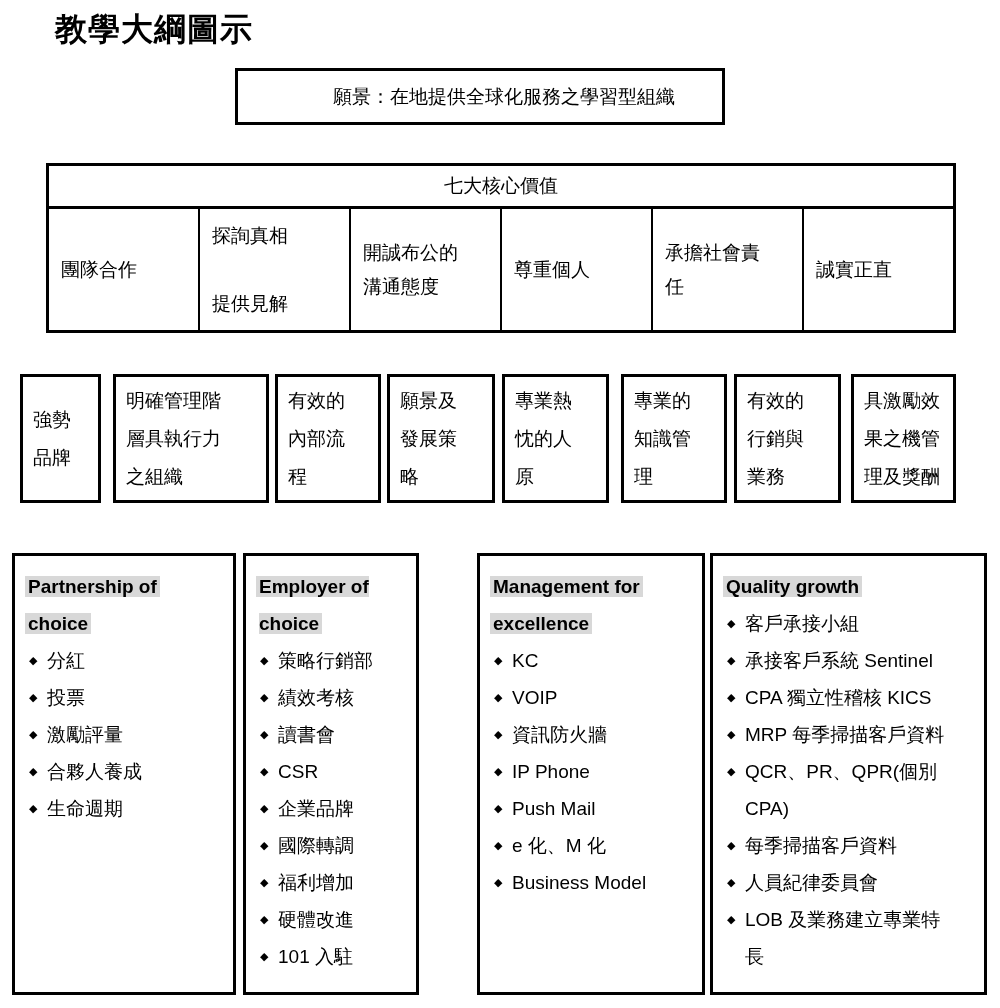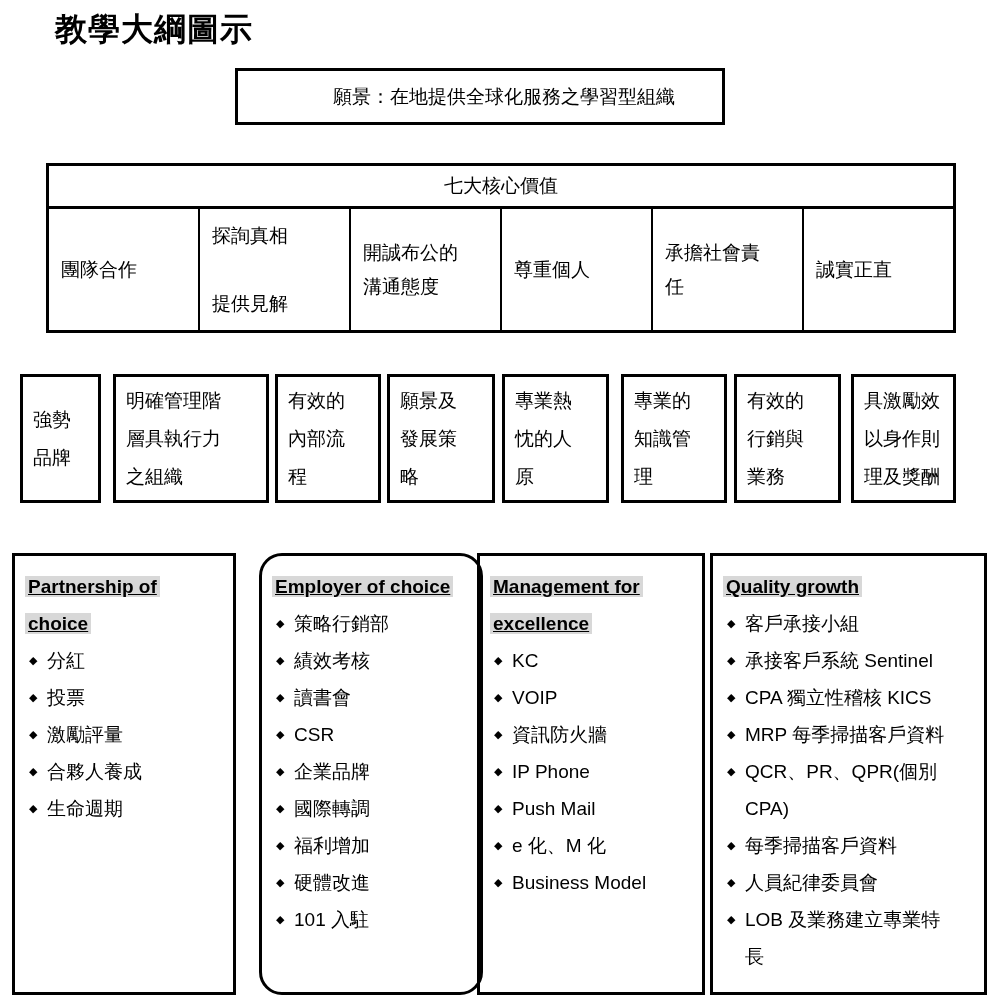--- a/index.html
+++ b/index.html
@@ -59,26 +59,26 @@
   .sb7 { left: 734px; width: 107px; }
   .sb8 { left: 851px; width: 105px; }
 
   .col {
     position: absolute; top: 553px; height: 442px;
     border: 3px solid #000;
     padding: 12px 8px 0 13px;
     font-size: 19px;
   }
   .c1 { left: 12px;  width: 224px; }
-  .c2 { left: 259px; width: 224px; border-radius: 23px; }
+  .c2 { left: 243px; width: 176px; }
   .c3 { left: 477px; width: 228px; }
   .c4 { left: 710px; width: 277px; }
 
   .hline { line-height: 37px; font-weight: bold; }
-  .hline > span { background: #d8d8d8; padding: 0 3px; margin-left: -3px; text-decoration: underline; }
+  .hline > span { background: #d8d8d8; padding: 0 3px; margin-left: -3px; }
 
   .item {
     position: relative; padding-left: 19px;
     line-height: 37px; white-space: pre-line;
   }
   .bul {
     position: absolute; left: 1px; top: 0;
     font-size: 11px; line-height: 37px;
   }
 </style>
@@ -123,21 +123,21 @@
   <div class="sbox sb5"><span>專業熱
 忱的人
 原</span></div>
   <div class="sbox sb6"><span>專業的
 知識管
 理</span></div>
   <div class="sbox sb7"><span>有效的
 行銷與
 業務</span></div>
   <div class="sbox sb8"><span>具激勵效
-以身作則
+果之機管
 理及獎酬</span></div>
 
   <div class="col c1">
     <div class="hline"><span>Partnership of</span></div>
     <div class="hline"><span>choice</span></div>
     <div class="item"><span class="bul">◆</span><span>分紅</span></div>
     <div class="item"><span class="bul">◆</span><span>投票</span></div>
     <div class="item"><span class="bul">◆</span><span>激勵評量</span></div>
     <div class="item"><span class="bul">◆</span><span>合夥人養成</span></div>
     <div class="item"><span class="bul">◆</span><span>生命週期</span></div>

